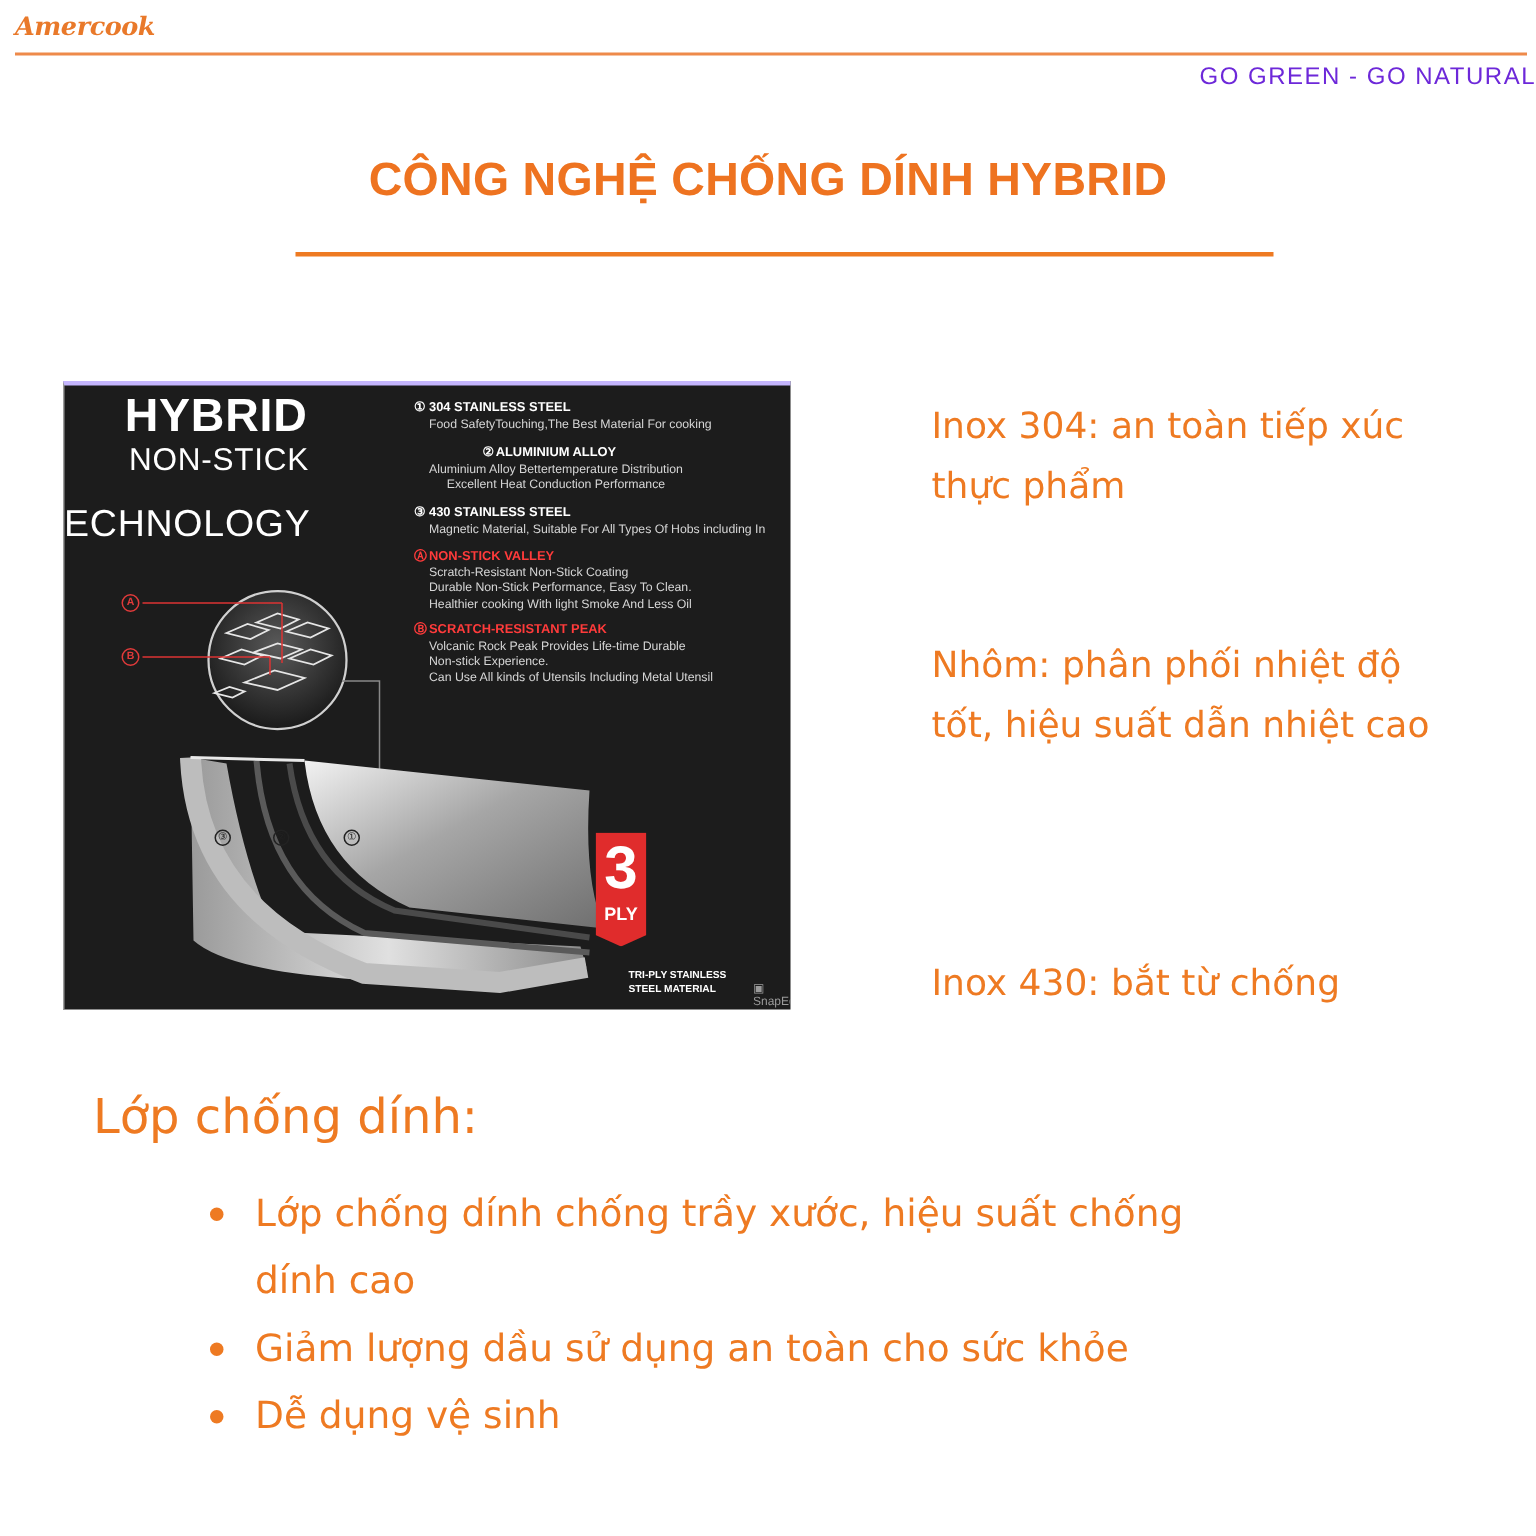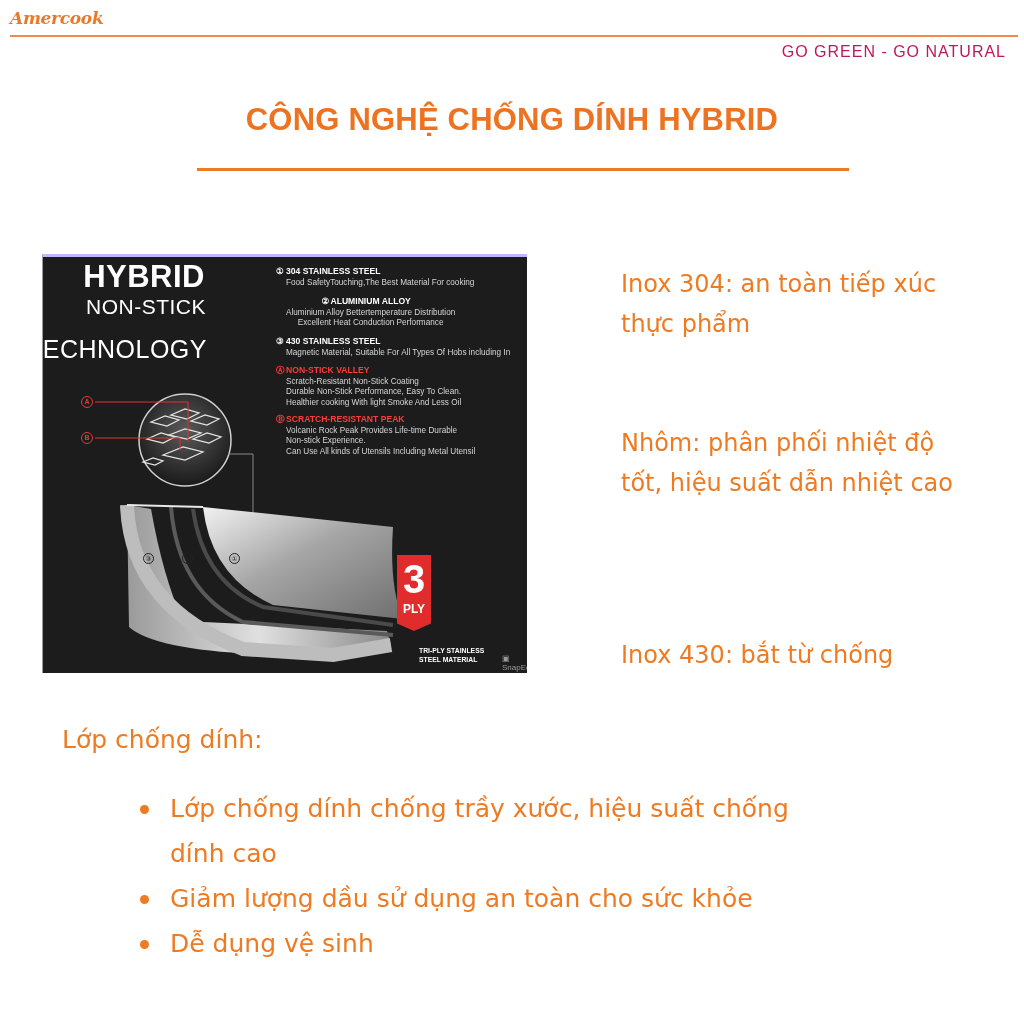--- a/index.html
+++ b/index.html
@@ -1,21 +1,21 @@
 <!DOCTYPE html>
 <html><head>
   <meta charset="utf-8">
   <style>
     * { margin: 0; padding: 0; box-sizing: border-box; }
     html, body { width: 1024px; height: 1024px; background: #ffffff; overflow: hidden; }
     body { position: relative; font-family: "DejaVu Sans", "Liberation Sans", sans-serif; color: #ee7d22; }
 
     .brand { position: absolute; left: 10px; top: 8px; font-family: "DejaVu Serif", serif; font-style: italic; font-weight: bold; font-size: 17px; color: #e9792a; letter-spacing: -0.3px; }
     .top-rule { position: absolute; left: 10px; top: 35px; width: 1008px; height: 2px; background: #ee8a4a; }
-    .tagline { position: absolute; right: 18px; top: 43px; font-family: "Liberation Sans", sans-serif; font-size: 16px; letter-spacing: 1px; color: #be185d; }
+    .tagline { position: absolute; right: 0; top: 43px; font-family: "Liberation Sans", sans-serif; font-size: 16px; letter-spacing: 1px; color: #6d28d9; }
 
     .title { position: absolute; left: 0; width: 1024px; top: 102px; text-align: center; font-family: "Liberation Sans", sans-serif; font-weight: bold; font-size: 31px; color: #ee7320; letter-spacing: 0.2px; }
     .title-rule { position: absolute; left: 197px; top: 168px; width: 652px; height: 3px; background: #ee7a22; }
 
     .diagram { position: absolute; left: 42px; top: 254px; width: 485px; height: 419px; background: #1c1c1c; overflow: hidden; border-top: 3px solid #c4b5fd; border-left: 1px solid #9b9b9b; }
     .d-hybrid { position: absolute; right: 322px; top: 2px; font-family: "Liberation Sans", sans-serif; font-weight: bold; font-size: 31px; color: #ffffff; letter-spacing: 0.5px; text-align: right; }
     .d-nonstick { position: absolute; right: 321px; top: 38px; font-family: "Liberation Sans", sans-serif; font-weight: normal; font-size: 21px; color: #ffffff; letter-spacing: 0.5px; }
     .d-tech { position: absolute; right: 320px; top: 78px; font-family: "Liberation Sans", sans-serif; font-size: 25px; color: #ffffff; letter-spacing: 0.5px; }
 
     .spec { position: absolute; left: 233px; font-family: "Liberation Sans", sans-serif; font-size: 8.2px; line-height: 10.5px; color: #d6d6d6; white-space: nowrap; }
@@ -27,21 +27,21 @@
 
     .badge { position: absolute; left: 354px; top: 298px; width: 34px; height: 76px; background: #e02c2c; color: #fff; text-align: center; font-family: "Liberation Sans", sans-serif; font-weight: bold; clip-path: polygon(0 0,100% 0,100% 90%,50% 100%,0 90%); }
     .badge .big { font-size: 40px; line-height: 48px; display: block; }
     .badge .small { font-size: 12px; line-height: 12px; display: block; }
     .triply { position: absolute; left: 376px; top: 389px; font-family: "Liberation Sans", sans-serif; font-weight: bold; font-size: 6.8px; line-height: 9px; color: #ffffff; }
     .snapedit { position: absolute; left: 459px; top: 397px; font-family: "Liberation Sans", sans-serif; font-size: 8px; color: #9a9a9a; }
     .ring { position: absolute; width: 11px; height: 11px; border: 1px solid #222; border-radius: 50%; font-size: 7px; text-align: center; line-height: 9px; color: #222; font-family: "Liberation Sans", sans-serif; }
 
     .spec-right { position: absolute; left: 621px; font-family: "DejaVu Sans", sans-serif; font-size: 24px; line-height: 40px; color: #ee7a22; }
 
-    .nonstick-heading { position: absolute; left: 62px; top: 725px; font-family: "DejaVu Sans", sans-serif; font-size: 25px; color: #ee7a22; }
+    .nonstick-heading { position: absolute; left: 62px; top: 725px; font-family: "DejaVu Sans", sans-serif; font-size: 32px; color: #ee7a22; }
     .bullets { position: absolute; left: 140px; top: 786px; width: 780px; list-style: none; }
     .bullets li { position: relative; padding-left: 30px; font-family: "DejaVu Sans", sans-serif; font-size: 25px; line-height: 45px; color: #ee7a22; }
     .bullets li .dot { position: absolute; left: 0; top: 19px; width: 9px; height: 9px; border-radius: 50%; background: #ee7a22; }
   </style>
 </head>
 <body>
 
 <div class="brand">Amercook</div>
 <div class="top-rule"></div>
 <div class="tagline">GO GREEN - GO NATURAL</div>

